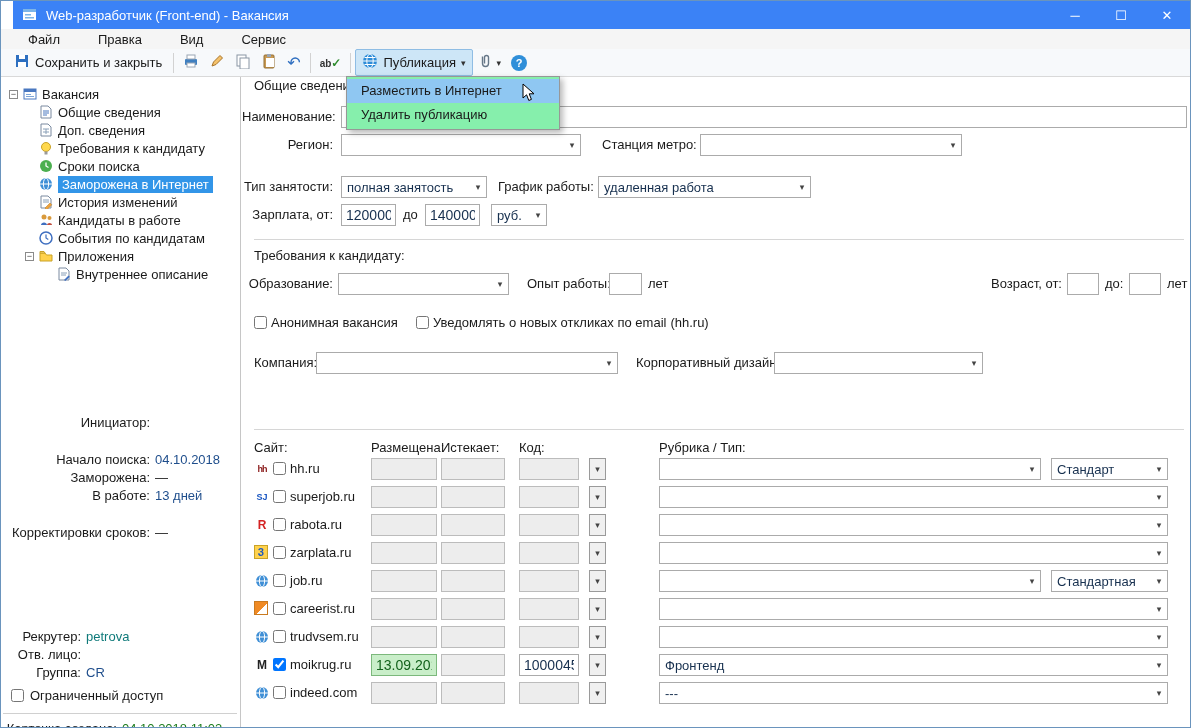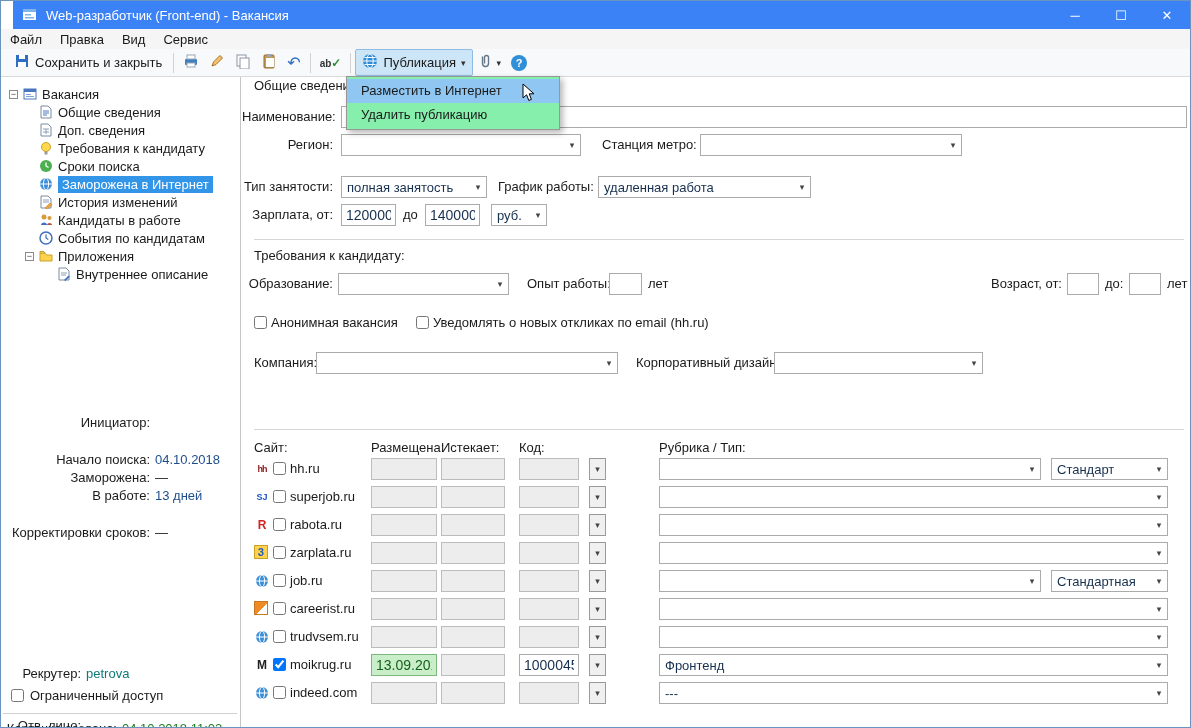--- a/index.html
+++ b/index.html
@@ -8,21 +8,21 @@
   .window { position:relative; width:1191px; height:728px; background:#fff; border:1px solid #6a94bd; overflow:hidden; }
 
   
   .titlebar { position:absolute; left:0; top:0; right:0; height:28px; background:#3b82f6; color:#fff; display:flex; align-items:center;margin-left:12px; }
   .title-icon { margin:0 8px 0 9px; display:flex; }
   .title-text { font-size:13px; }
   .win-btns { margin-left:auto; display:flex; height:100%; }
   .win-btn { width:46px; display:flex; align-items:center; justify-content:center; font-size:13px; color:#fff; }
 
   
-  .menubar { position:absolute; top:28px; left:0; right:0; height:20px; background:#f5f5f5; display:flex; align-items:center; padding-left:0; }
+  .menubar { position:absolute; top:28px; left:0; right:0; height:20px; background:#f5f5f5; display:flex; align-items:center; padding-left:18px;gap:20px; }
   .menu-item { padding:0 9px; height:100%; display:flex; align-items:center; }
 
   
   .toolbar { position:absolute; top:48px; left:0; right:0; height:28px; background:#f7f9fb; border-bottom:1px solid #d9d9d9; display:flex; align-items:center; padding-left:6px; }
   .tbtn { display:flex; align-items:center; gap:5px; padding:3px 6px; border:1px solid transparent; border-radius:2px; }
   .tbtn.icon-only { padding:3px 4px; }
   .tbtn.active { background:#cde6f7; border-color:#8fbde4; }
   .tsep { width:1px; height:20px; background:#d2d2d2; margin:0 4px; flex:0 0 1px; }
   .caret { font-size:9px; color:#333; }
   .undo-glyph { font-size:16px; color:#2f6fc0; line-height:16px; }
@@ -47,21 +47,21 @@
   .exp { width:9px; height:9px; border:1px solid #8a8a8a; background:#fff; font-size:9px; line-height:7px; text-align:center; color:#444; flex:0 0 9px; }
   .ticon { width:14px; height:14px; flex:0 0 14px; display:flex; }
   .tlabel { white-space:nowrap; }
   .tlabel.sel { background:#3295e8; color:#fff; padding:1px 4px; }
 
   .info { position:absolute; left:0; right:1px; top:330px; bottom:0; }
   .irow { display:grid; column-gap:5px; margin-bottom:3px; }
   .ig1 { position:absolute; top:8px; left:4px; right:4px; }
   .ig1 .irow { grid-template-columns:145px 1fr; }
   .ig2 { position:absolute; top:222px; left:4px; right:4px; }
-  .ig2 .irow { grid-template-columns:76px 1fr;margin-top:37px; }
+  .ig2 .irow { grid-template-columns:76px 1fr; }
   .ig3 { position:absolute; top:314px; left:4px; right:4px; }
   .ig3 .irow { grid-template-columns:112px 1fr; }
   .ilbl { text-align:right; }
   .ival { }
   .ival.navy { color:#1f4e8c; }
   .ival.teal { color:#0f7a7a; }
   .ival.green { color:#1e7d1e; }
   .gap-lg { margin-bottom:22px; }
   .icheck { position:absolute; top:281px; left:10px; display:flex; align-items:center; gap:6px; }
   .ihr { position:absolute; top:306px; left:2px; right:2px; border-top:1px solid #d0d0d0; }

